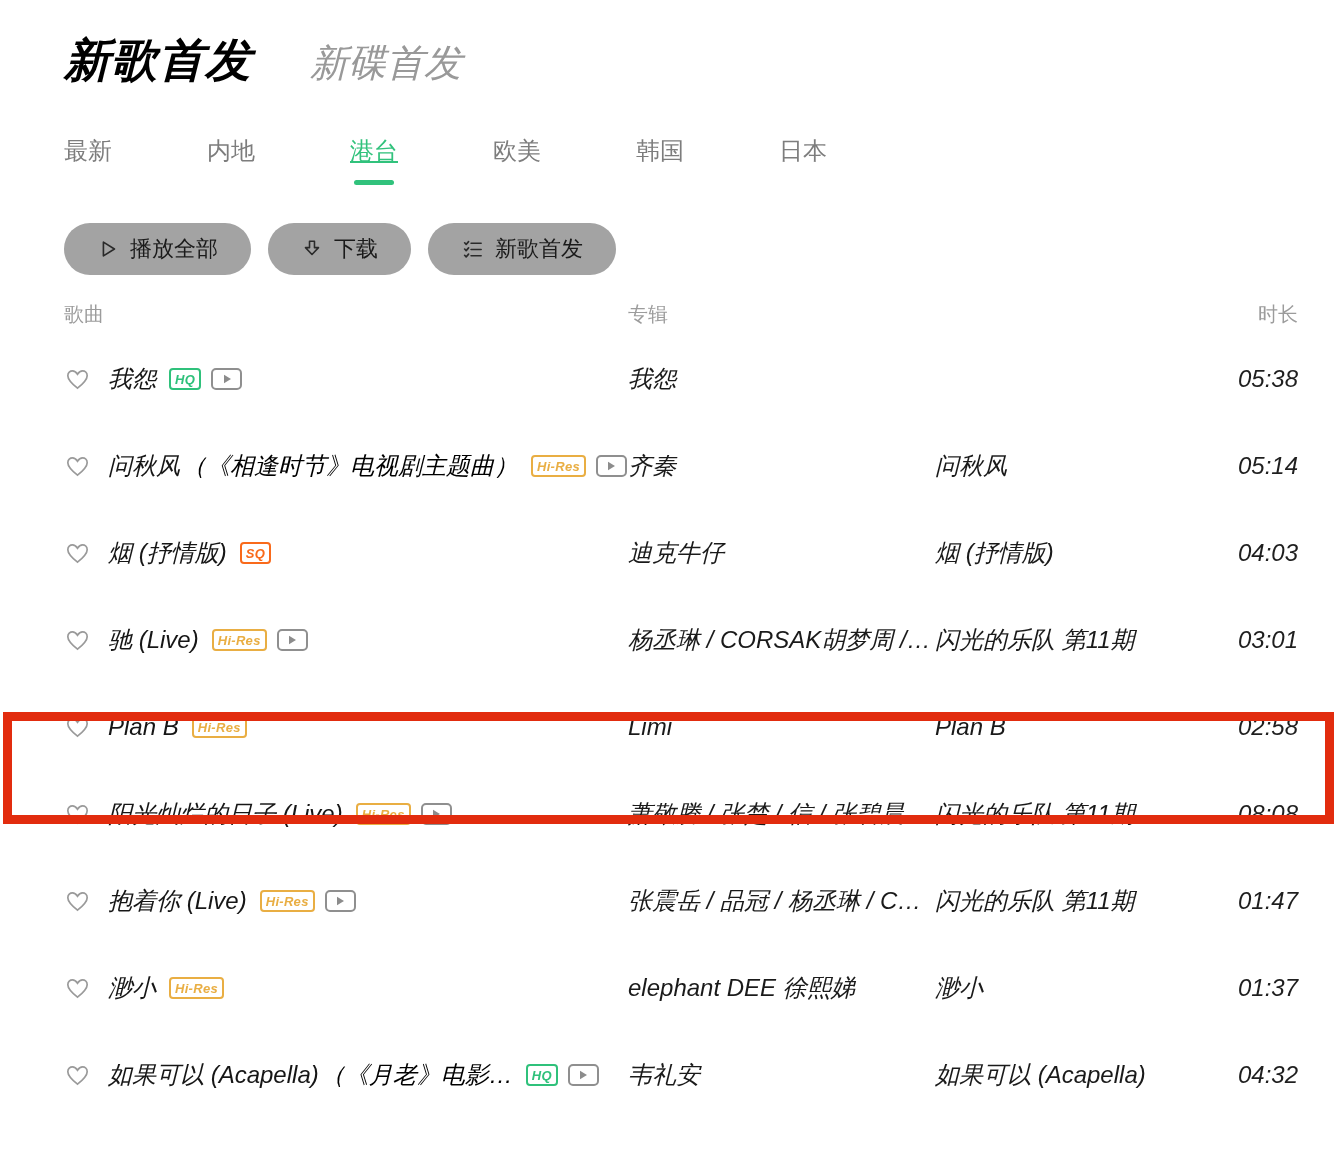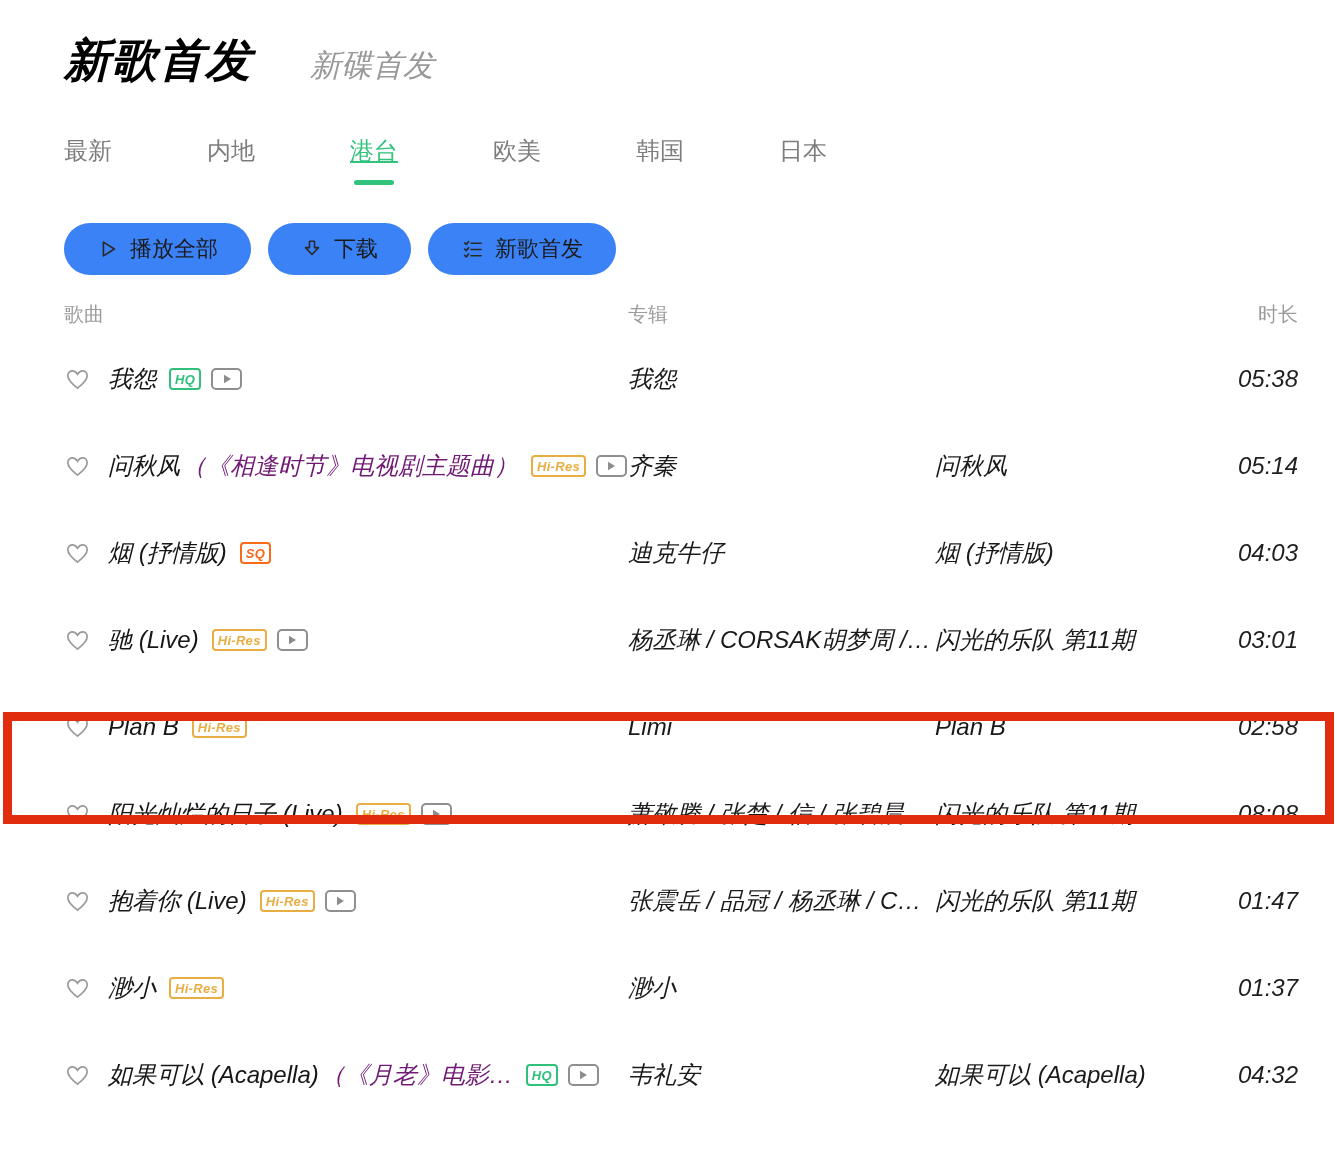--- a/index.html
+++ b/index.html
@@ -9,49 +9,49 @@
     background: #ffffff;
     font-family: "Liberation Sans", sans-serif;
     position: relative;
     overflow: hidden;
   }
   .page { padding: 0 39px 0 64px; }
 
   
   .page-header { padding-top: 30px; display: flex; align-items: baseline; font-style: italic; }
   .page-title { margin: 0; font-size: 46px; font-weight: 900; color: #000; letter-spacing: 1px; }
-  .page-subtitle { font-size: 31px; color: #999; margin-left: 58px; font-weight: 500; cursor: pointer; }
+  .page-subtitle { font-size: 38px; color: #999; margin-left: 58px; font-weight: 500; cursor: pointer; }
 
   
   .tabs { margin-top: 44px; display: flex; }
   .tab { position: relative; font-size: 24px; color: #7d7d7d; margin-right: 95px; line-height: 30px; cursor: pointer; }
   .tab.active { color: #31c27c; text-decoration: underline; }
   .tab-underline { position: absolute; left: 50%; transform: translateX(-50%); bottom: -19px;
     width: 40px; height: 5px; border-radius: 3px; background: #31c27c; }
 
   
   .toolbar { margin-top: 57px; display: flex; gap: 17px; }
-  .btn { height: 52px; padding: 0 33px; border: none; border-radius: 26px; background: #3b82f6;
+  .btn { height: 52px; padding: 0 33px; border: none; border-radius: 26px; background: #a3a3a3;
     display: inline-flex; align-items: center; gap: 11px; font-size: 22px; color: #1a1a1a;
     font-family: inherit; cursor: pointer; }
   .btn svg { flex: none; }
 
   
   .table-header { margin-top: 26px; display: flex; font-size: 20px; color: #9c9c9c; height: 26px; }
   .col-song { width: 564px; }
   .col-artist { width: 307px; }
   .col-album { flex: 1; }
   .col-duration { width: 90px; text-align: right; }
 
   .rows { margin-top: 8px; }
   .row { display: flex; align-items: center; height: 87px; font-size: 24px; color: #1a1a1a; font-style: italic; }
   .cell-song { width: 564px; display: flex; align-items: center; white-space: nowrap; overflow: hidden; }
   .heart { margin-right: 17px; flex: none; display: inline-flex; cursor: pointer; }
   .song-title { color: #161616; }
-  .song-subtitle { color: #701a75; margin-left: 2px; }
+  .song-subtitle { color: #000000; margin-left: 2px; }
   .badges { display: inline-flex; gap: 9px; margin-left: 13px; align-items: center; }
   .badge { border: 2px solid; border-radius: 4px; font-size: 13px; font-weight: 700;
     padding: 3px 4px 2px; line-height: 1; letter-spacing: 0.3px; }
   .badge-hq { color: #2fc17b; border-color: #2fc17b; }
   .badge-hires { color: #e9ae43; border-color: #e9ae43; }
   .badge-sq { color: #f96a1b; border-color: #f96a1b; }
   .mv-badge { border: 2px solid #8f8f8f; border-radius: 5px; width: 31px; height: 22px;
     display: inline-flex; align-items: center; justify-content: center; margin-left: 10px;
     flex: none; cursor: pointer; }
   .cell-artist { width: 307px; white-space: nowrap; overflow: hidden; }
@@ -268,20 +268,21 @@
           <path d="M12 19.6 C 7 15.6, 3.4 12.1, 3.4 8.5 C 3.4 5.9 5.4 4.3 7.5 4.3 C 9.3 4.3 10.8 5.4 12 7.2 C 13.2 5.4 14.7 4.3 16.5 4.3 C 18.6 4.3 20.6 5.9 20.6 8.5 C 20.6 12.1 17 15.6 12 19.6 Z" fill="none" stroke="#9a9a9a" stroke-width="1.5"></path>
         </svg>
       </span>
       <span class="song-title">渺小</span>
 
       <span class="badges">
             <span class="badge badge-hires">Hi-Res</span>
           </span>
 
     </div>
+    <div class="cell-artist">elephant DEE 徐熙娣</div>
     <div class="cell-album">渺小</div>
     <div class="cell-duration">01:37</div>
   </div>
       <div class="row">
     <div class="cell-song">
       <span class="heart">
         <svg width="27" height="25" viewBox="0 0 24 22">
           <path d="M12 19.6 C 7 15.6, 3.4 12.1, 3.4 8.5 C 3.4 5.9 5.4 4.3 7.5 4.3 C 9.3 4.3 10.8 5.4 12 7.2 C 13.2 5.4 14.7 4.3 16.5 4.3 C 18.6 4.3 20.6 5.9 20.6 8.5 C 20.6 12.1 17 15.6 12 19.6 Z" fill="none" stroke="#9a9a9a" stroke-width="1.5"></path>
         </svg>
       </span>

